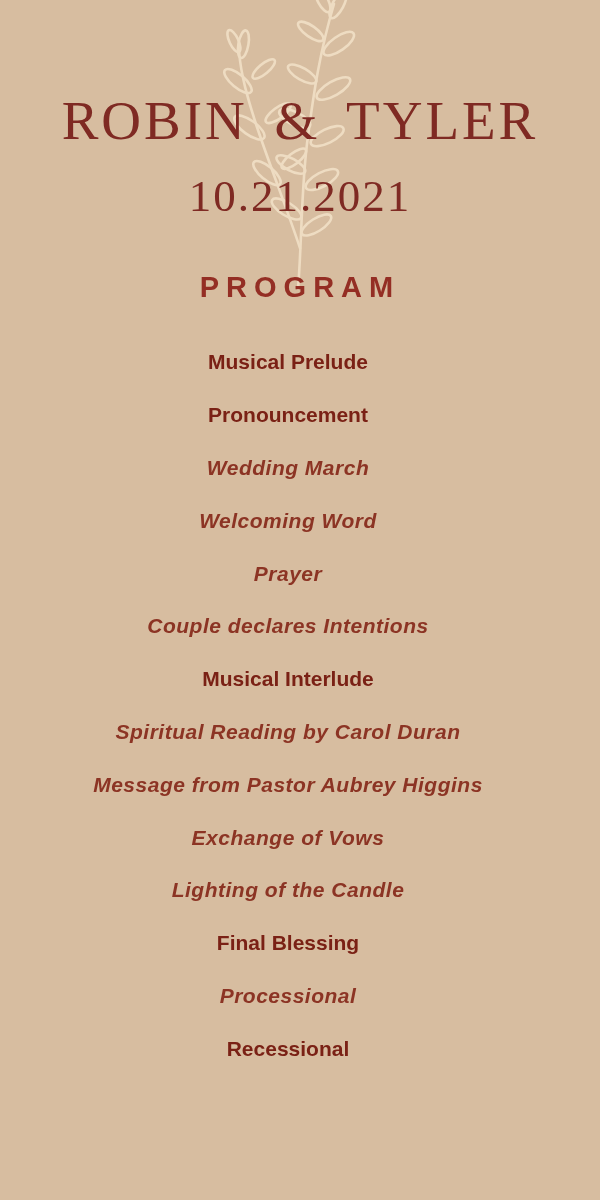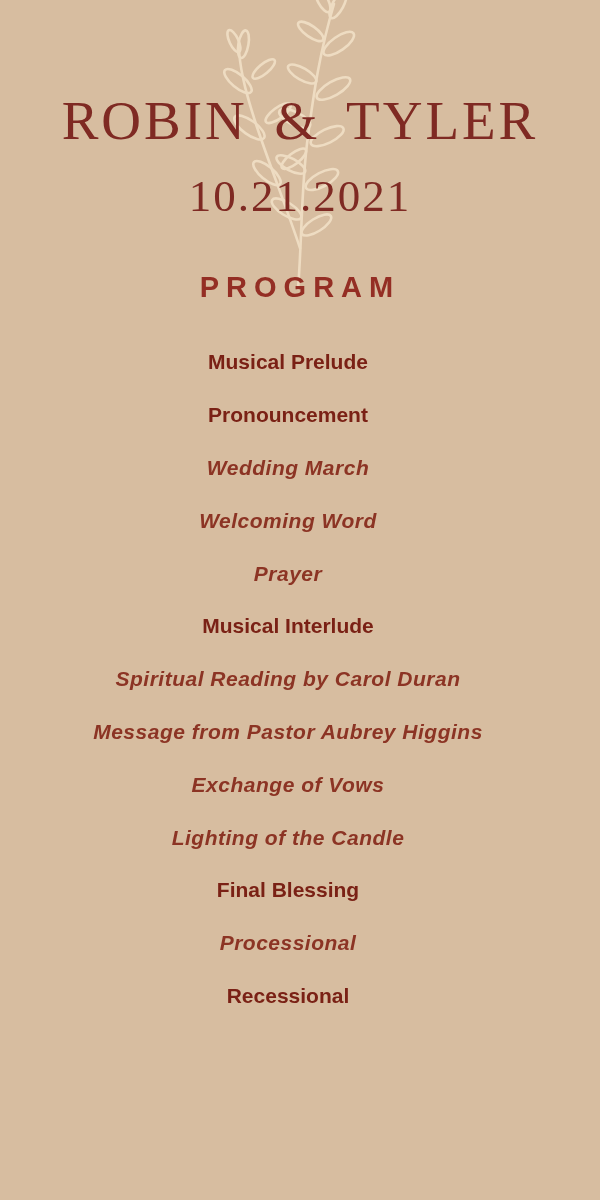--- a/index.html
+++ b/index.html
@@ -159,20 +159,21 @@
   <div class="txt title">ROBIN &amp; TYLER</div>
   <div class="txt date">10.21.2021</div>
   <div class="txt heading">PROGRAM</div>
 
   <div class="list">
       <div class="item bold">Musical Prelude</div>
       <div class="item bold">Pronouncement</div>
       <div class="item italic">Wedding March</div>
       <div class="item italic">Welcoming Word</div>
       <div class="item italic">Prayer</div>
+      <div class="item italic">Couple declares Intentions</div>
       <div class="item bold">Musical Interlude</div>
       <div class="item italic">Spiritual Reading by Carol Duran</div>
       <div class="item italic">Message from Pastor Aubrey Higgins</div>
       <div class="item italic">Exchange of Vows</div>
       <div class="item italic">Lighting of the Candle</div>
       <div class="item bold">Final Blessing</div>
       <div class="item italic">Processional</div>
       <div class="item bold">Recessional</div>
     </div>
 

